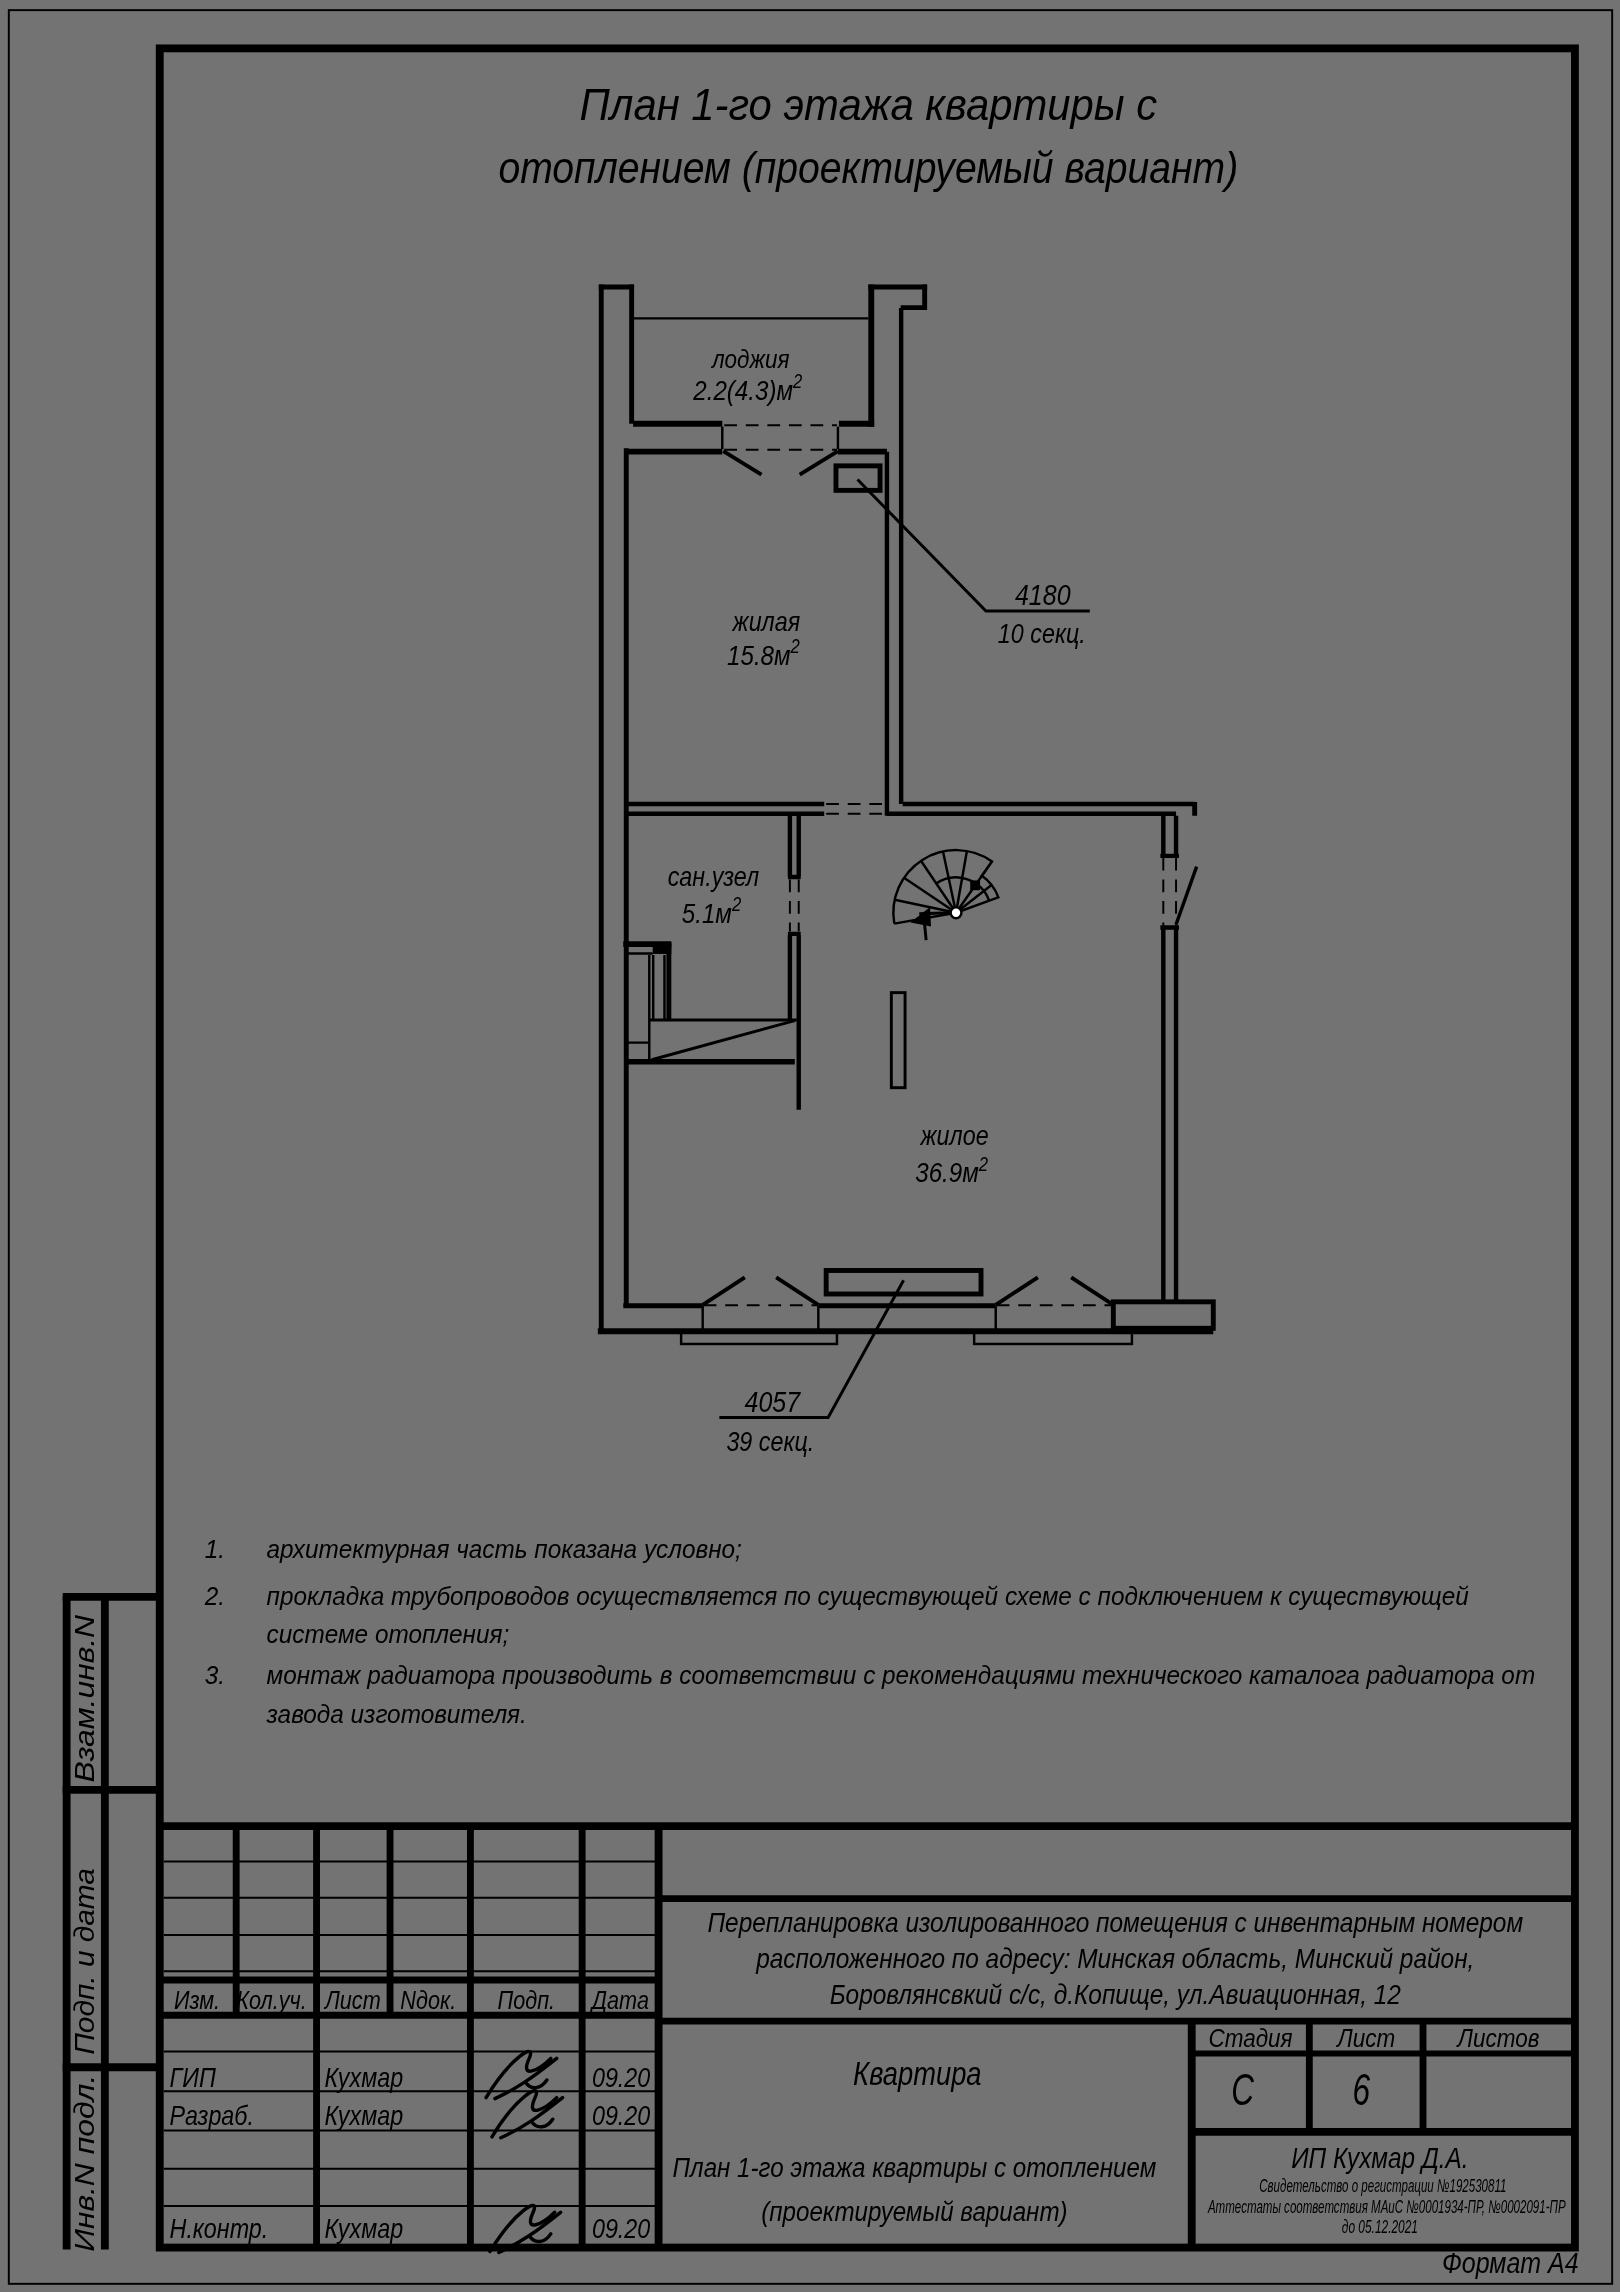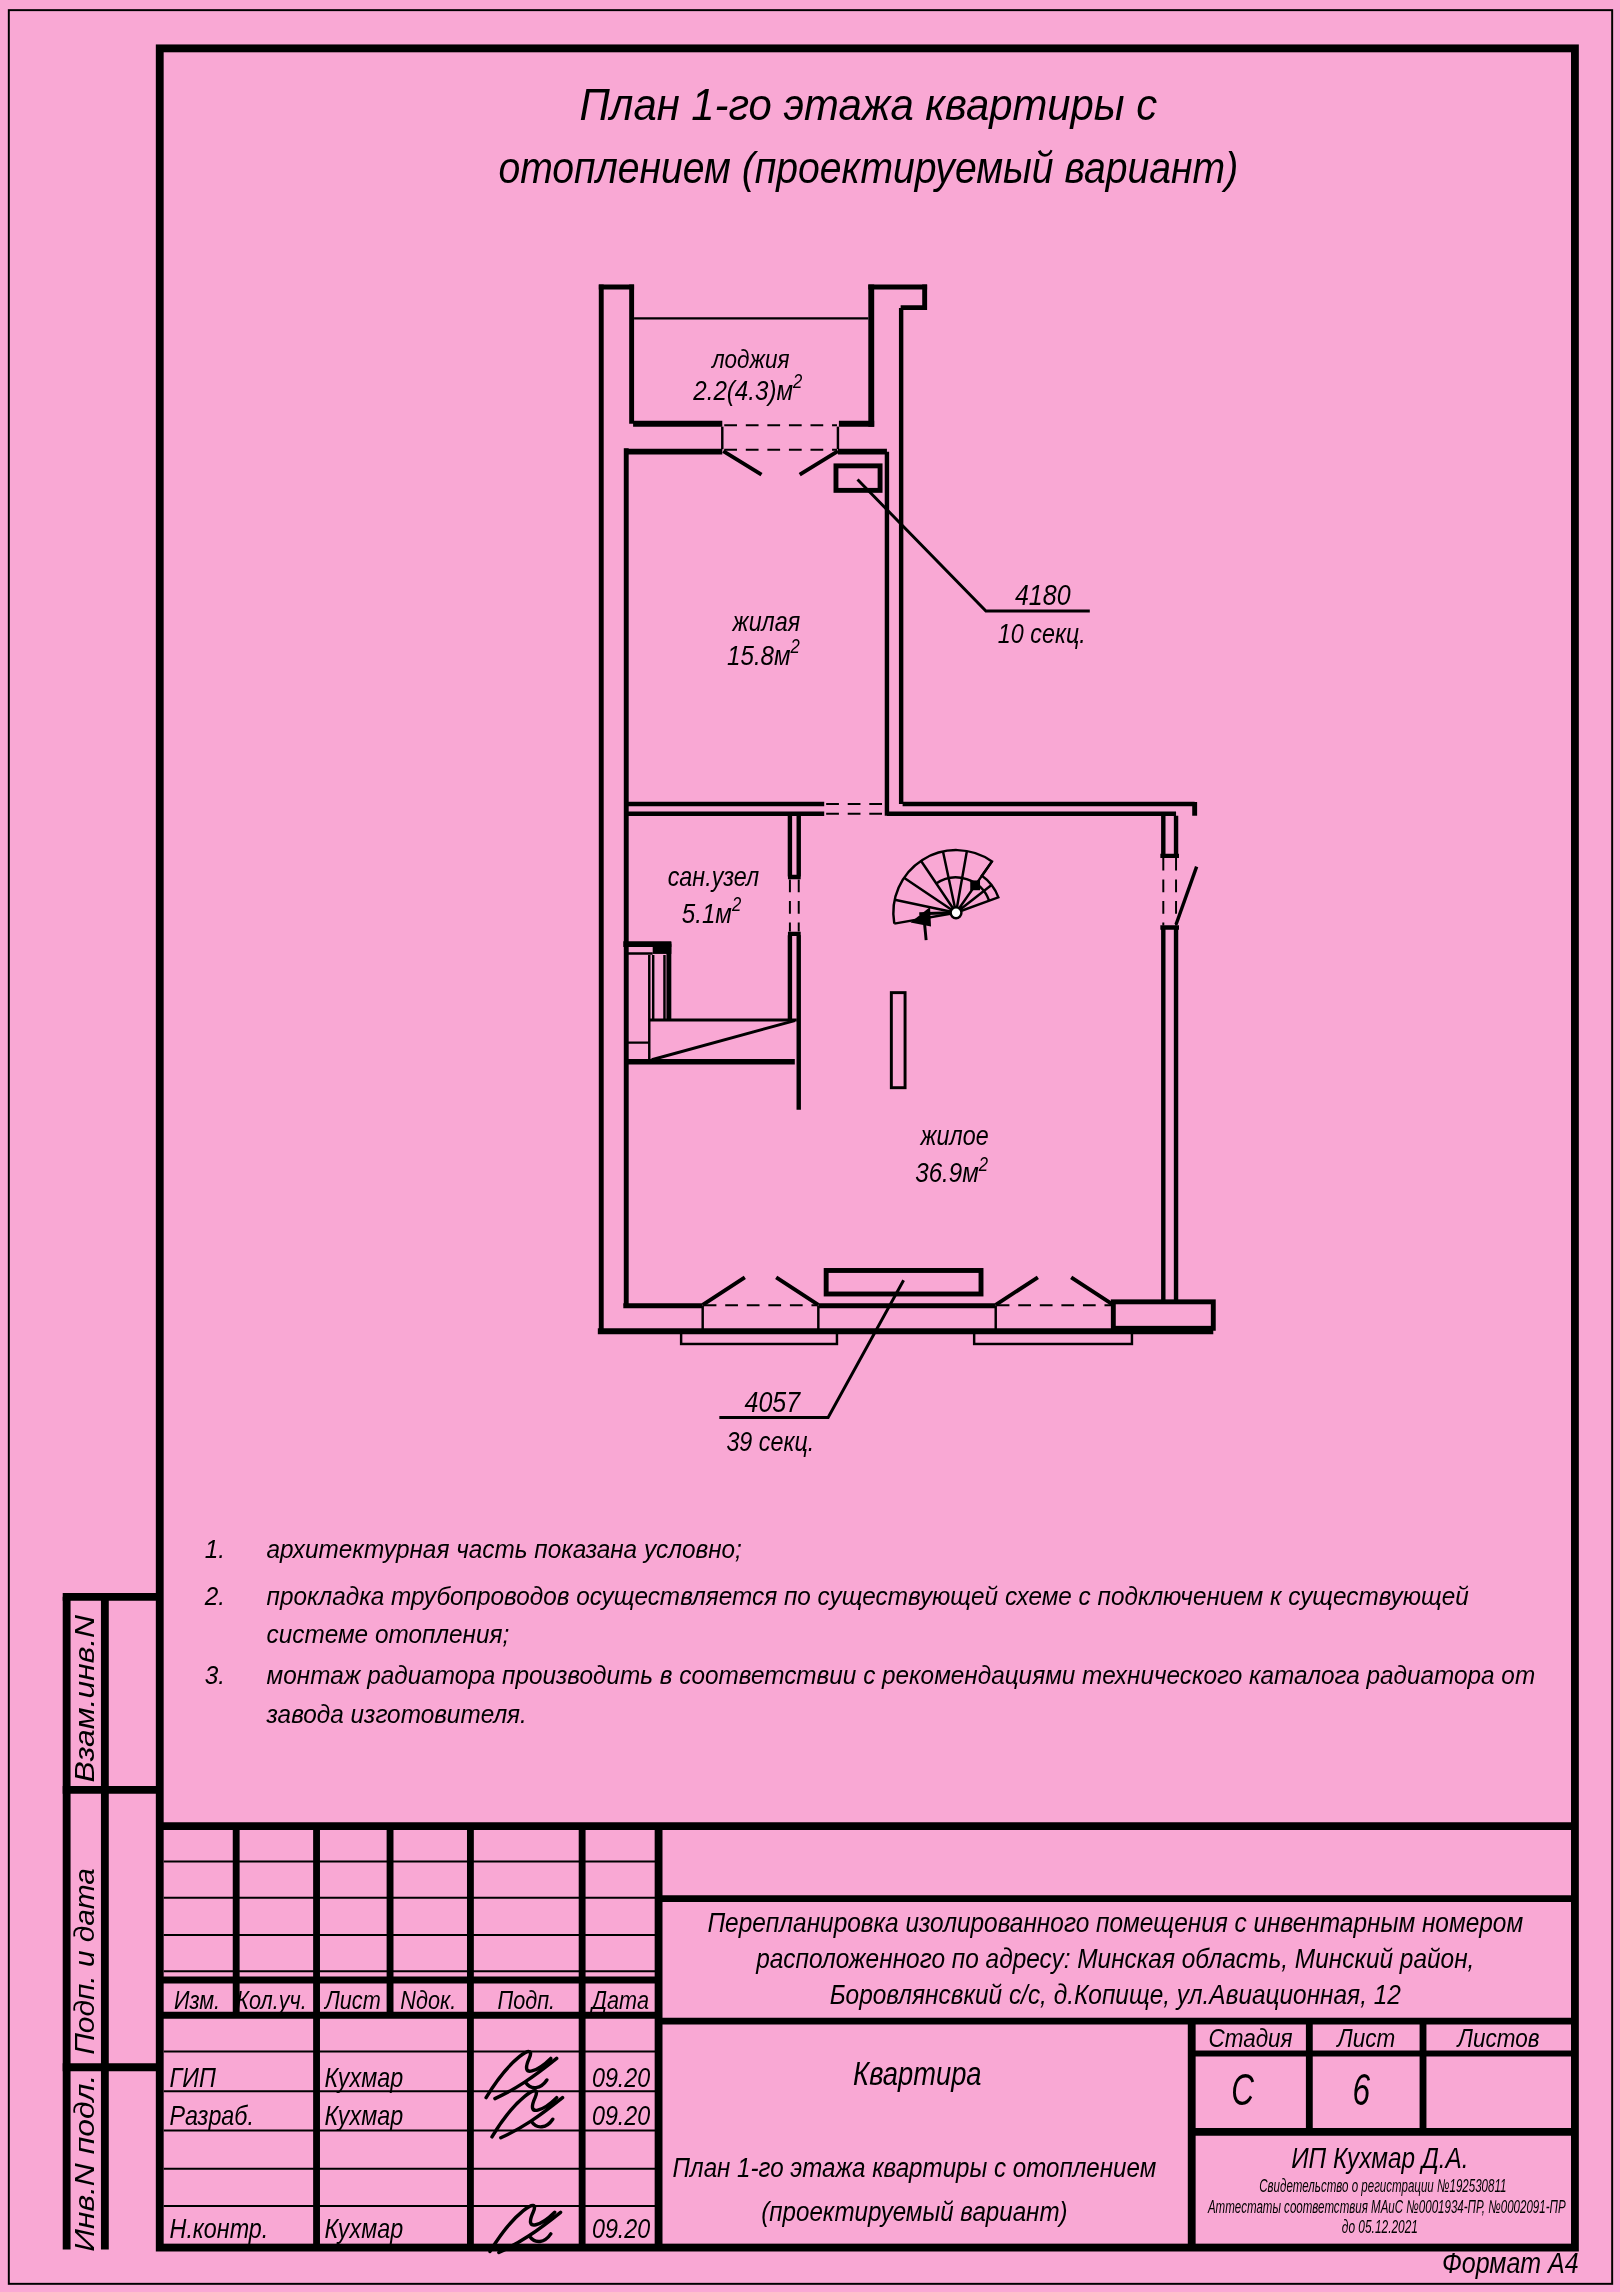--- a/index.html
+++ b/index.html
@@ -1,16 +1,16 @@
 <!DOCTYPE html>
 <html><head>
 <meta charset="utf-8">
 <style>
   html,body{margin:0;padding:0;background:#fff;}
-  #page{position:relative;width:1620px;height:2293px;background:#f9a8d4;overflow:hidden;}
+  #page{position:relative;width:1620px;height:2293px;background:#737373;overflow:hidden;}
   svg{position:absolute;left:0;top:0;}
   text{font-family:"Liberation Sans", sans-serif;font-style:italic;fill:#000;stroke:none;}
 </style>
 </head>
 <body>
 <div id="page">
 <svg width="1620" height="2293" viewBox="0 0 1653 2339" fill="none" stroke="none">
 
 <rect x="9" y="10" width="1636" height="2320" stroke="#000" stroke-width="2"></rect>
 

